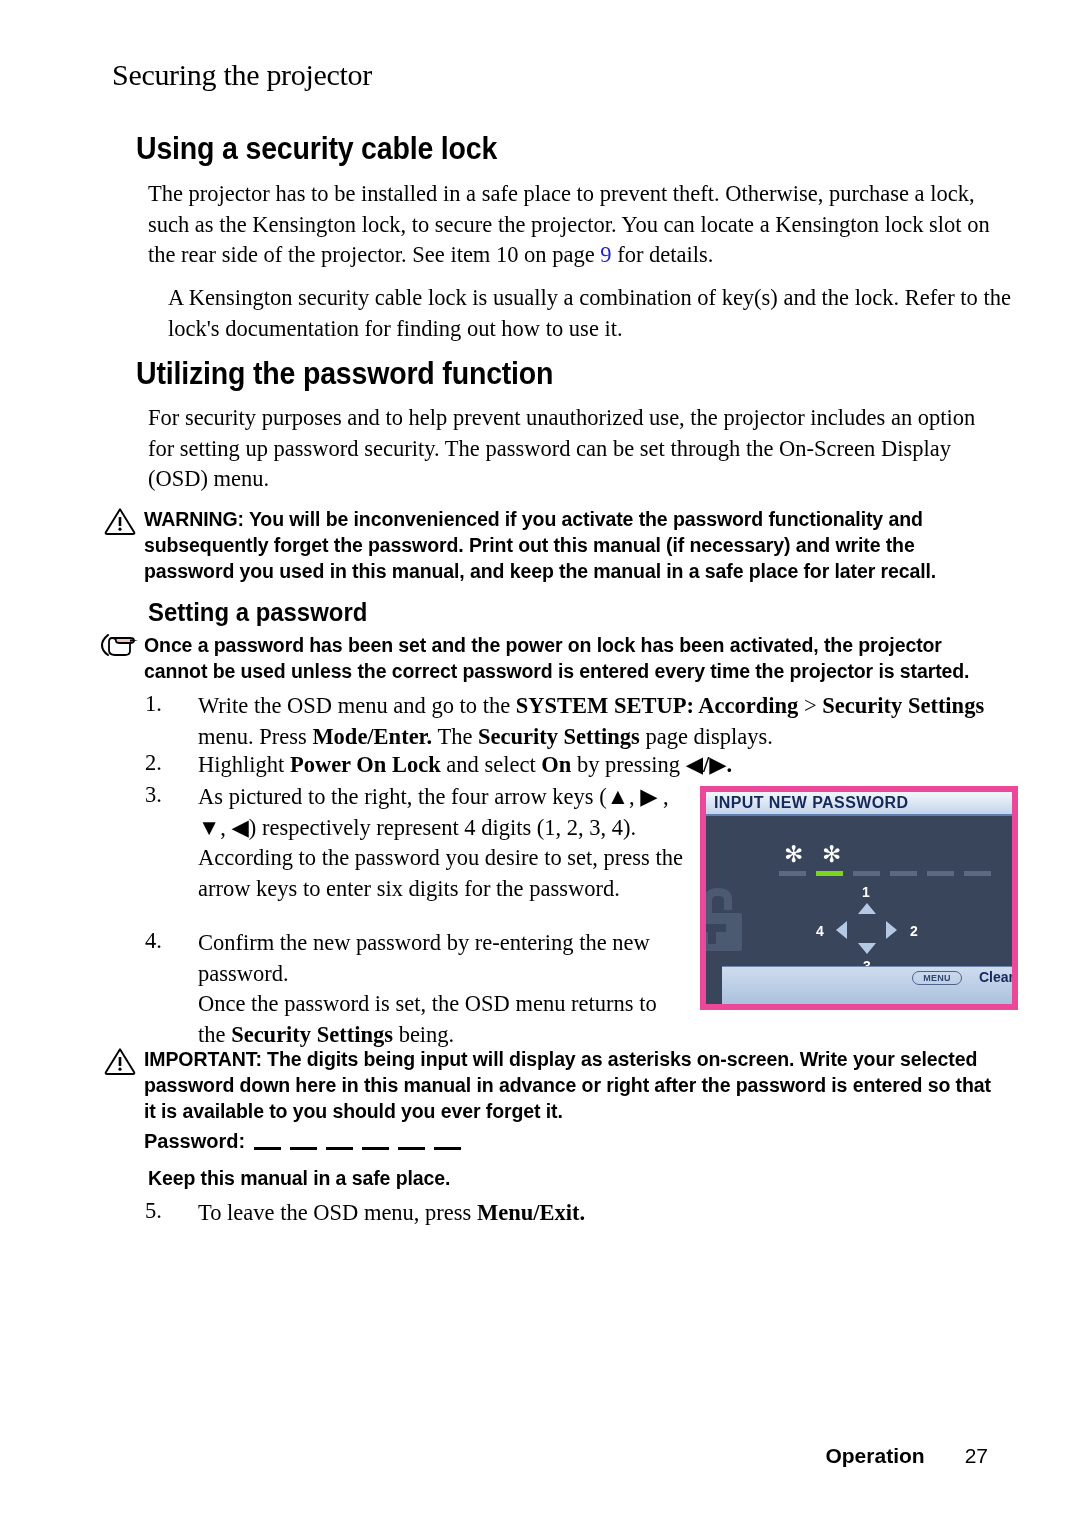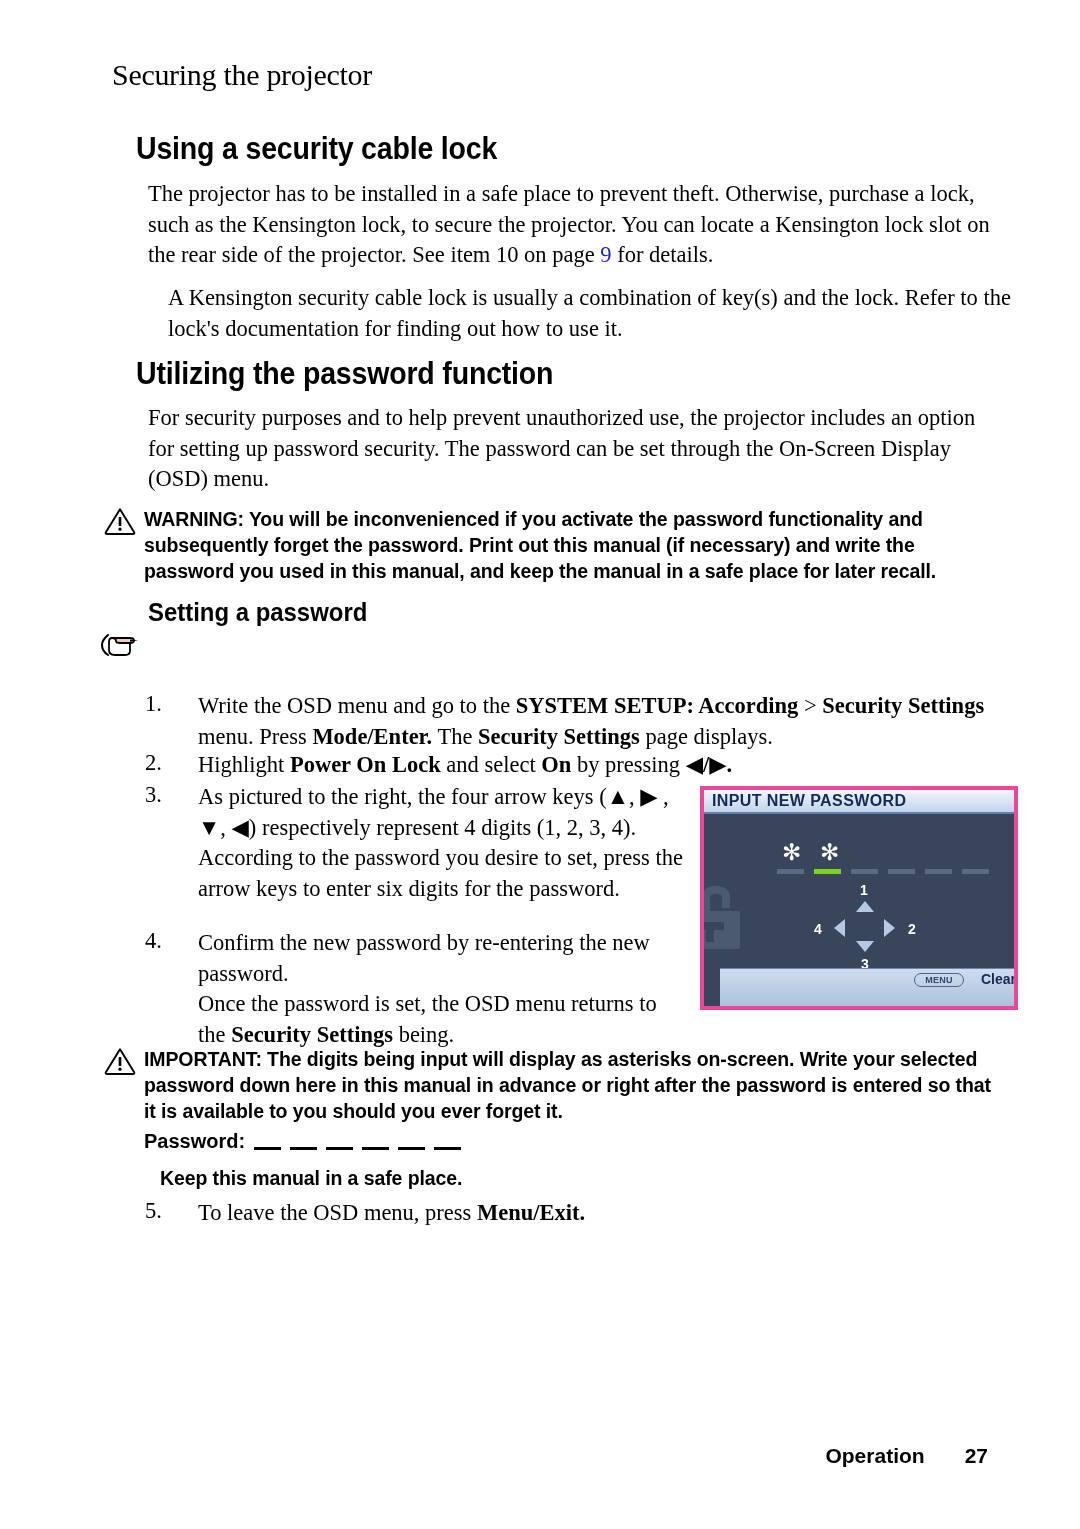--- a/index.html
+++ b/index.html
@@ -117,21 +117,21 @@
 
   
   .osd {
     position: absolute;
     left: 700px;
     top: 786px;
     width: 318px;
     height: 224px;
     background: #38455a;
     box-sizing: border-box;
-    border: 4px solid #ec4899;
+    border: 6px solid #ec4899;
     overflow: hidden;
   }
   .osd-title {
     position: absolute;
     left: 0; top: 0;
     width: 100%;
     height: 24px;
     background: linear-gradient(to bottom, #f2f6fb 0%, #dde7f4 45%, #c3d4ea 100%);
     border-bottom: 2px solid #5f7fb0;
     box-sizing: border-box;
@@ -265,21 +265,21 @@
     right: 92px;
     top: 1444px;
     font-family: "Liberation Sans", sans-serif;
     font-size: 21px;
     color: #000;
     display: flex;
     gap: 40px;
     align-items: baseline;
   }
   .pg-footer .sect { font-weight: bold; }
-  .pg-footer .num { font-weight: bold; }
+  .pg-footer .num { font-weight: normal; }
 </style>
 </head>
 <body>
 
 <div class="page">
 
   <div class="h1">Securing the projector</div>
 
   <div class="h2" style="top:131px;">Using a security cable lock</div>
 
@@ -305,20 +305,21 @@
   <div class="h3" style="top:597px;">Setting a password</div>
 
   <div class="note-icon" style="left:100px; top:632px;">
     <svg width="42" height="26" viewBox="0 0 42 26">
       <path d="M8 3 Q2 8 2 13 Q2 19 8 23" fill="none" stroke="#000" stroke-width="2.1" stroke-linecap="round"></path>
       <path d="M12 6 L30 6 Q34 6 34 8.5 Q34 11 30 11 L20 11" fill="#f2c9c2" stroke="#000" stroke-width="1.8" stroke-linejoin="round"></path>
       <path d="M12 6 Q9 6 9 10 L9 18 Q9 23 15 23 L25 23 Q30 23 30 19 L30 11 L20 11 Q16 11 16 9 Q16 6 12 6 Z" fill="#ffffff" stroke="#000" stroke-width="1.8" stroke-linejoin="round"></path>
       <path d="M30 7.5 L38 8.6 L30 9.8 Z" fill="#000"></path>
     </svg>
   </div>
+  <div class="note" style="left:144px; top:632px; width:853px;">Once a password has been set and the power on lock has been activated, the projector cannot be used unless the correct password is entered every time the projector is started.</div>
 
   <div class="li-num" style="left:145px; top:691px;">1.</div>
   <div class="li-body" style="left:198px; top:691px; width:805px;">
     <span>Write the OSD menu and go to the </span><b>SYSTEM SETUP: According</b><span> &gt; </span><b>Security Settings</b><span> menu. Press </span><b>Mode/Enter.</b><span> The </span><b>Security Settings</b><span> page displays.</span>
   </div>
 
   <div class="li-num" style="left:145px; top:750px;">2.</div>
   <div class="li-body" style="left:198px; top:750px; width:805px;">
     <span>Highlight </span><b>Power On Lock</b><span> and select </span><b>On</b><span> by pressing </span><b>◀/▶.</b>
   </div>
@@ -393,21 +394,21 @@
   <div class="pw-row" style="left:144px; top:1130px;">
     <span>Password:</span>
     <span class="pw-blank"></span>
     <span class="pw-blank"></span>
     <span class="pw-blank"></span>
     <span class="pw-blank"></span>
     <span class="pw-blank"></span>
     <span class="pw-blank"></span>
   </div>
 
-  <div class="note" style="left:160px; top:1165px; width:700px;">Keep this manual in a safe place.</div>
+  <div class="note" style="left:148px; top:1165px; width:700px;">Keep this manual in a safe place.</div>
 
   <div class="li-num" style="left:145px; top:1198px;">5.</div>
   <div class="li-body" style="left:198px; top:1198px; width:805px;">
     <span>To leave the OSD menu, press </span><b>Menu/Exit.</b>
   </div>
 
   <div class="pg-footer">
     <span class="sect">Operation</span>
     <span class="num">27</span>
   </div>

